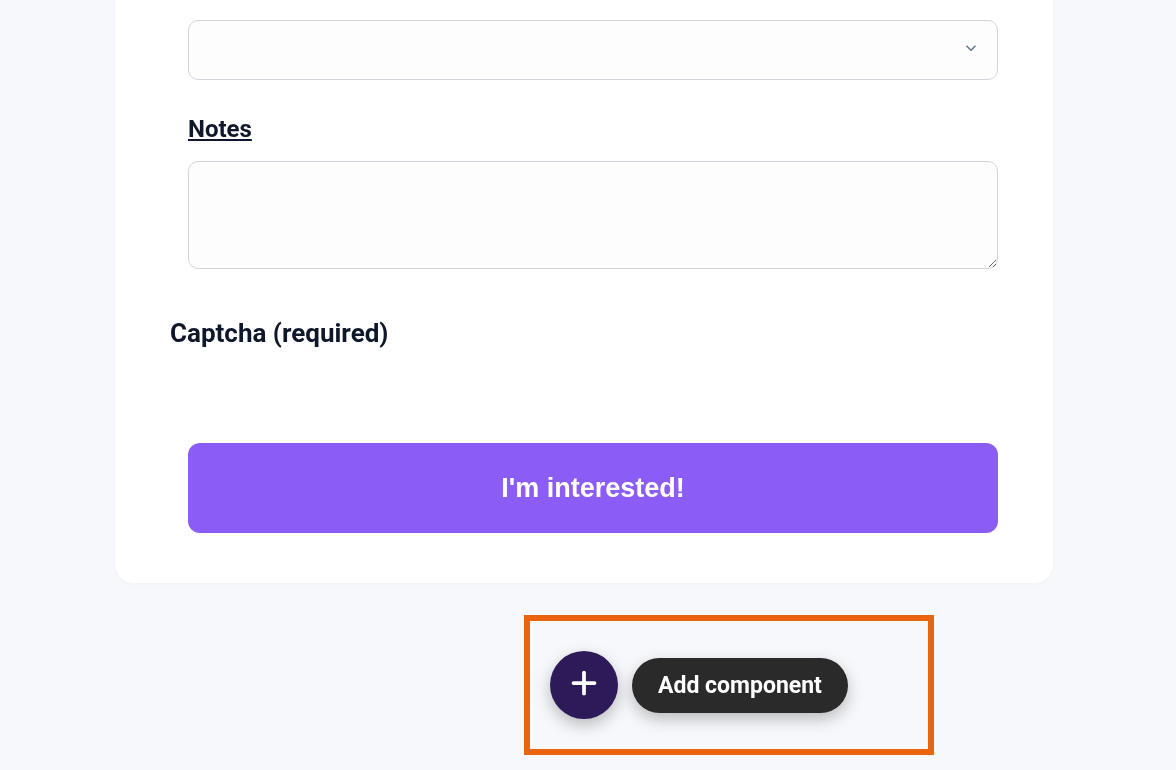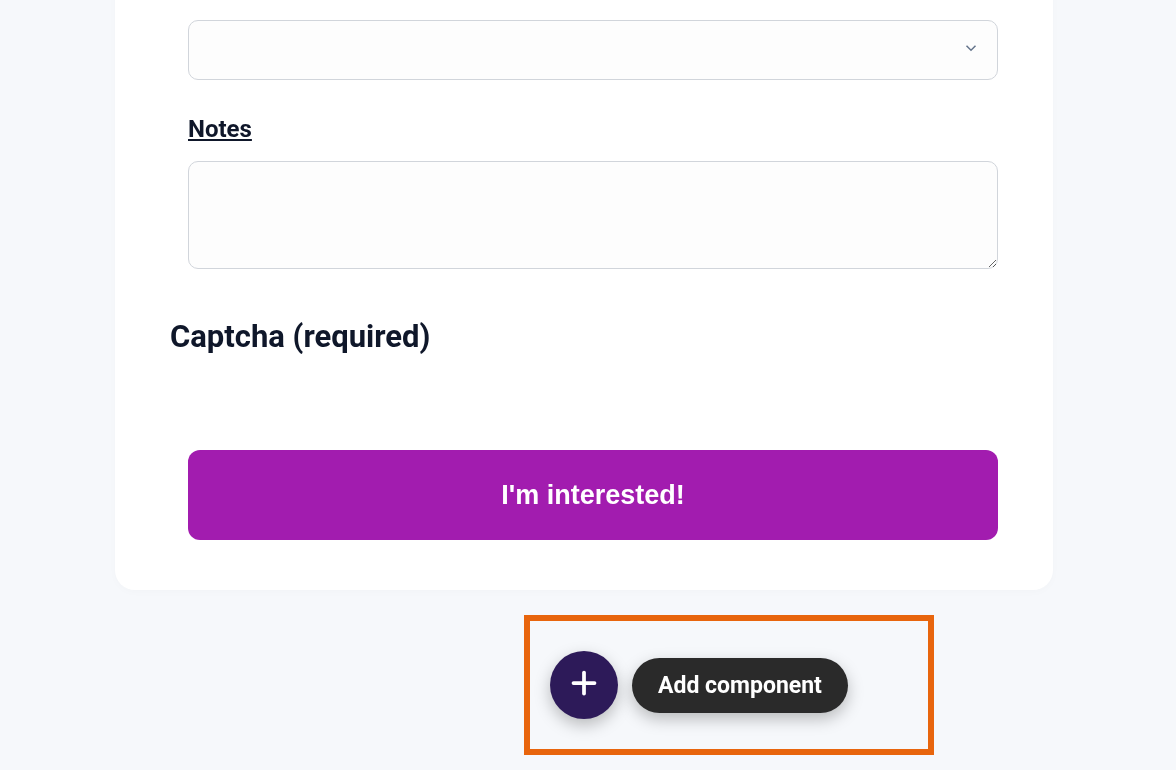--- a/index.html
+++ b/index.html
@@ -41,21 +41,21 @@
       font-size: 24px;
       font-weight: 700;
       color: #0f172a;
       margin-bottom: 18px;
       margin-left: 18px;
       text-decoration: underline;
     }
     
     .captcha-label {
       display: block;
-      font-size: 31px;
+      font-size: 26px;
       font-weight: 700;
       color: #0f172a;
       margin-bottom: 18px;
       margin-left: 0px;
     }
     
     .select-input {
       width: 100%;
       height: 60px;
       border: 1px solid #d1d5db;
@@ -96,21 +96,21 @@
     
     .captcha-section {
       margin-top: 45px;
       margin-bottom: 95px;
     }
     
     .submit-button {
       width: calc(100% - 18px);
       margin-left: 18px;
       height: 90px;
-      background-color: #a21caf;
+      background-color: #8b5cf6;
       color: #ffffff;
       border: none;
       border-radius: 12px;
       font-size: 27px;
       font-weight: 700;
       cursor: pointer;
     }
     
     .fab-container {
       position: absolute;

